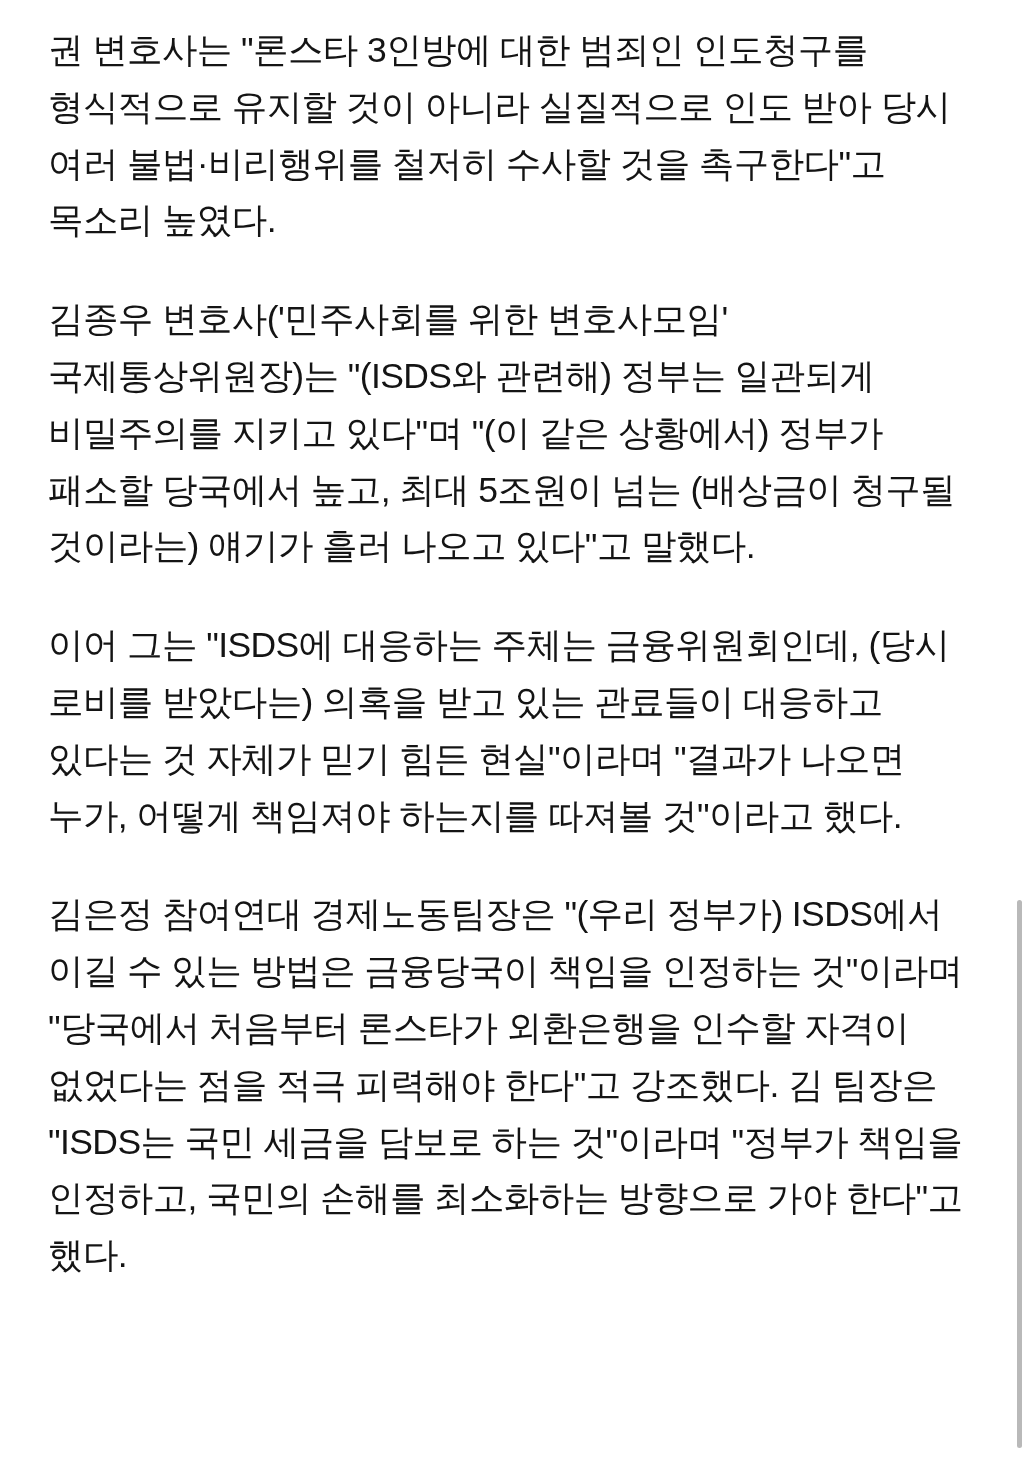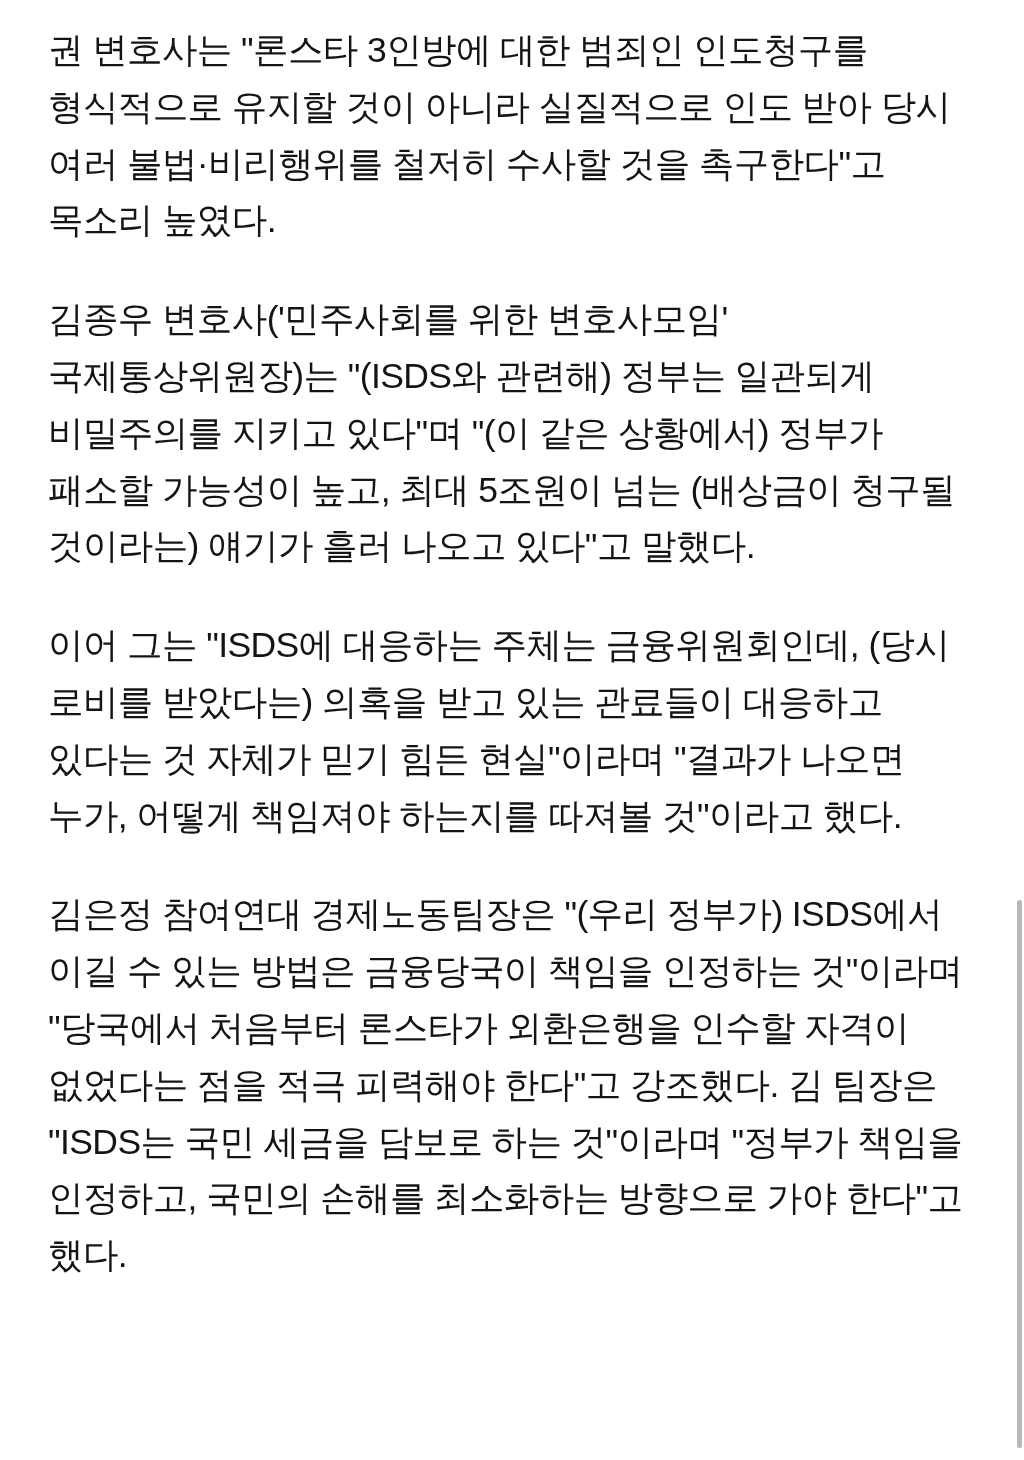--- a/index.html
+++ b/index.html
@@ -51,20 +51,20 @@
     height: 548px;
     border-radius: 3px;
     background: #b9b9b9;
   }
 </style>
 </head>
 <body>
 
 <div class="article">
   <p class="para">권 변호사는 "론스타 3인방에 대한 범죄인 인도청구를 형식적으로 유지할 것이 아니라 실질적으로 인도 받아 당시 여러 불법·비리행위를 철저히 수사할 것을 촉구한다"고 목소리 높였다.</p>
-  <p class="para">김종우 변호사('민주사회를 위한 변호사모임' 국제통상위원장)는 "(ISDS와 관련해) 정부는 일관되게 비밀주의를 지키고 있다"며 "(이 같은 상황에서) 정부가 패소할 가능성이 높고, 최대 5조원이 넘는 (배상금이 청구될 것이라는) 얘기가 흘러 나오고 있다"고 말했다.</p>
+  <p class="para">김종우 변호사('민주사회를 위한 변호사모임' 국제통상위원장)는 "(ISDS와 관련해) 정부는 일관되게 비밀주의를 지키고 있다"며 "(이 같은 상황에서) 정부가 패소할 당국에서 높고, 최대 5조원이 넘는 (배상금이 청구될 것이라는) 얘기가 흘러 나오고 있다"고 말했다.</p>
   <p class="para">이어 그는 "ISDS에 대응하는 주체는 금융위원회인데, (당시 로비를 받았다는) 의혹을 받고 있는 관료들이 대응하고 있다는 것 자체가 믿기 힘든 현실"이라며 "결과가 나오면 누가, 어떻게 책임져야 하는지를 따져볼 것"이라고 했다.</p>
   <p class="para">김은정 참여연대 경제노동팀장은 "(우리 정부가) ISDS에서 이길 수 있는 방법은 금융당국이 책임을 인정하는 것"이라며 "당국에서 처음부터 론스타가 외환은행을 인수할 자격이 없었다는 점을 적극 피력해야 한다"고 강조했다. 김 팀장은 "ISDS는 국민 세금을 담보로 하는 것"이라며 "정부가 책임을 인정하고, 국민의 손해를 최소화하는 방향으로 가야 한다"고 했다.</p>
 </div>
 
 <div class="scrollbar-track">
   <div class="scrollbar-thumb"></div>
 </div>
 
 </body></html>

